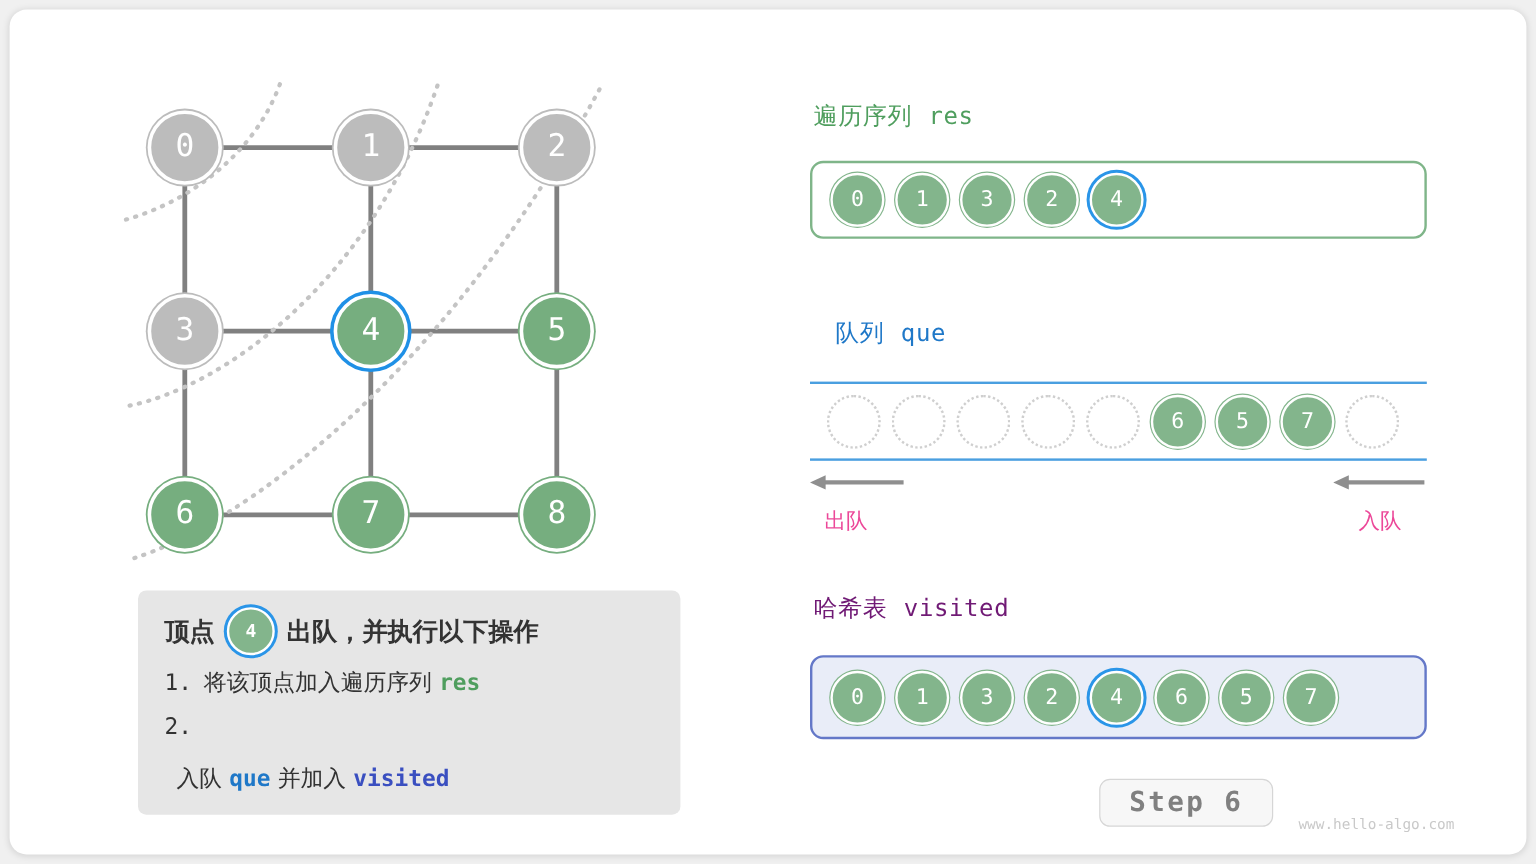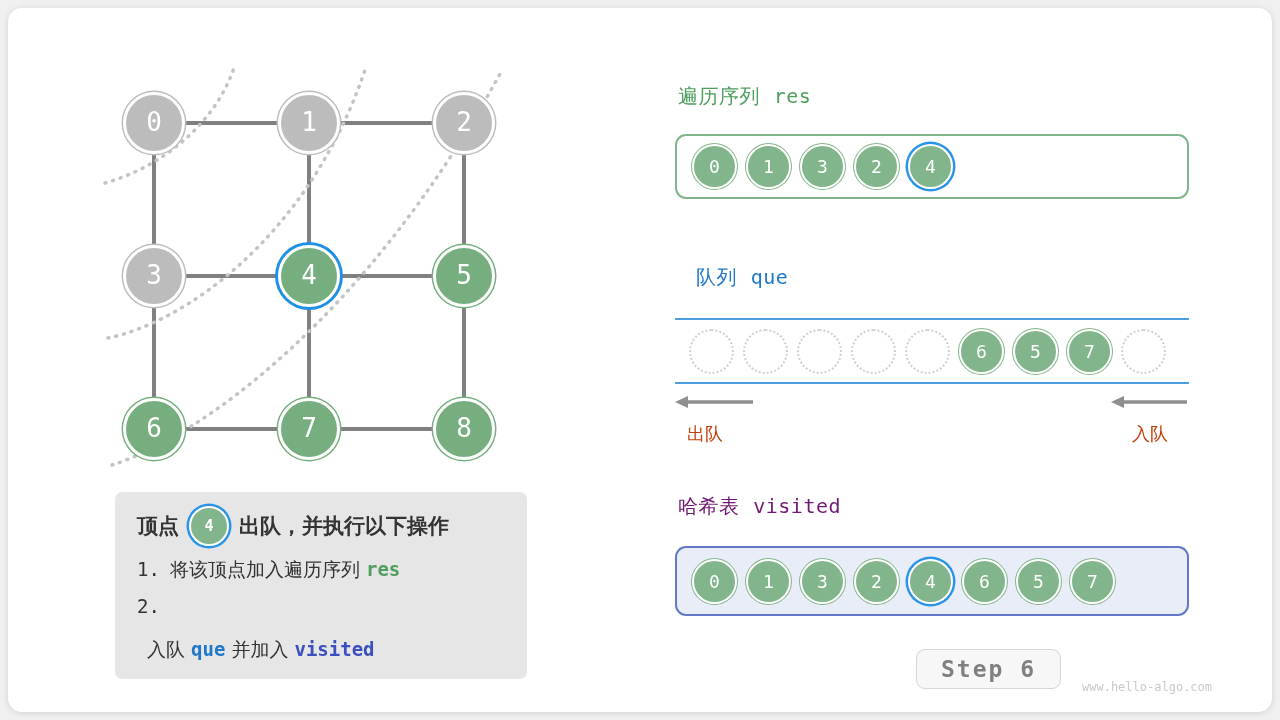--- a/index.html
+++ b/index.html
@@ -65,27 +65,27 @@
   }
   #visBox{
     position:absolute;left:667px;top:538px;width:514px;height:70px;
     border:2px solid #6478c8;border-radius:11px;box-sizing:border-box;
     background:#e9edf8;
     display:flex;align-items:center;padding-left:15px;gap:9px;
   }
 
   .qarrow{position:absolute;top:386px;height:16px;}
   .qlabel{
-    position:absolute;top:414px;font-size:18px;color:#c2410c;
+    position:absolute;top:414px;font-size:18px;color:#ec4899;
     font-family:"DejaVu Sans","Liberation Sans",sans-serif;white-space:nowrap;
   }
 
   
   #caption{
-    position:absolute;left:107px;top:484px;width:412px;height:187px;
+    position:absolute;left:107px;top:484px;width:452px;height:187px;
     background:#e6e6e6;border-radius:7px;box-sizing:border-box;
     padding:14px 18px 0 22px;
   }
   #capHead{
     display:flex;align-items:center;gap:10px;
     font-size:21px;font-weight:bold;color:#333333;
     font-family:"DejaVu Sans","Liberation Sans",sans-serif;white-space:nowrap;
   }
   #capHead .badge{
     width:36px;height:36px;border-radius:50%;

